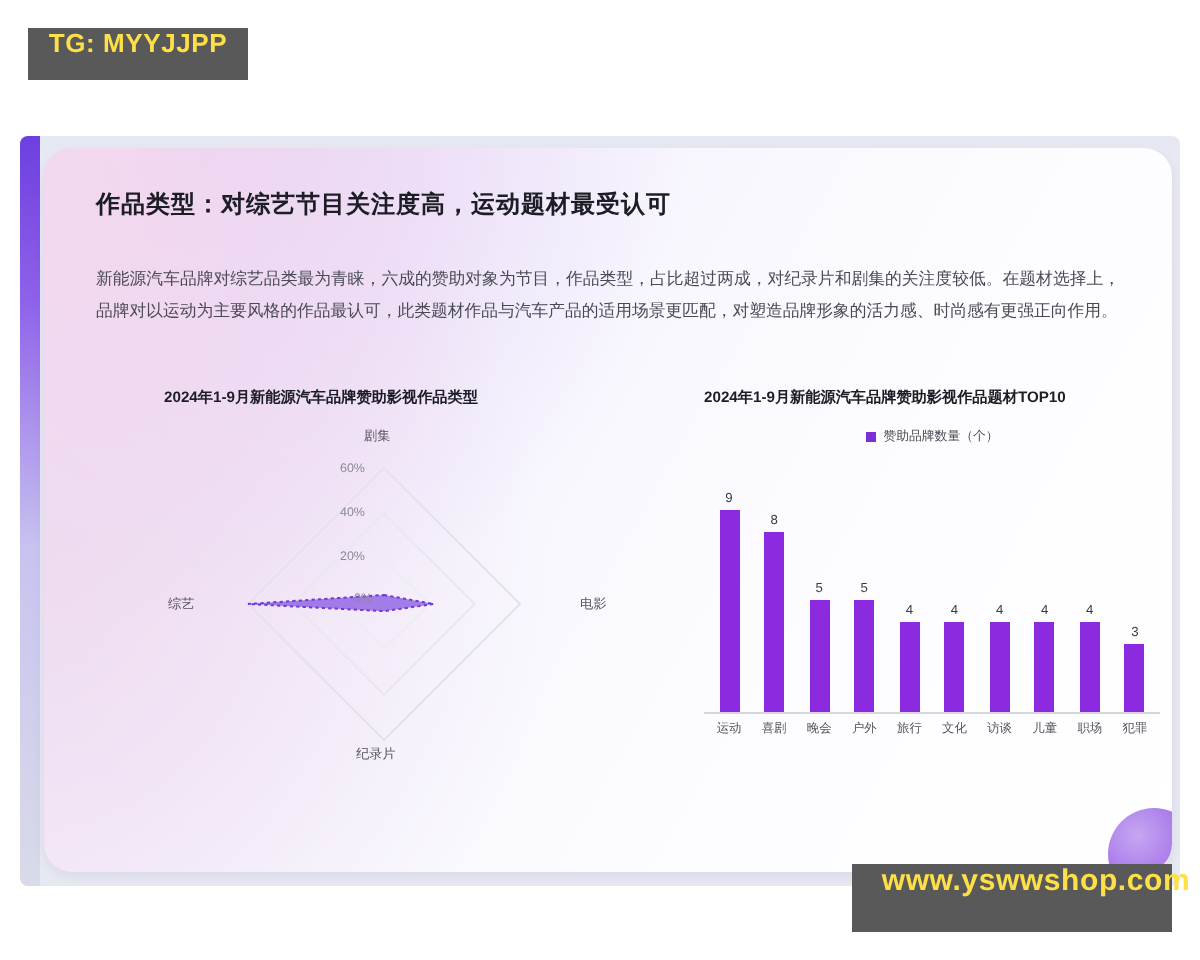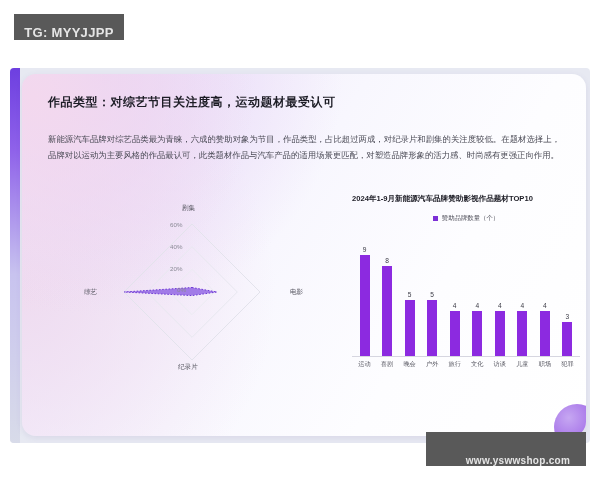--- a/index.html
+++ b/index.html
@@ -8,29 +8,29 @@
     background:#ffffff;
     font-family:"Liberation Sans","DejaVu Sans",sans-serif;
     position:relative;
     overflow:hidden;
   }
 
   
   .wm-badge{
     position:absolute;
     background:#595959;
-    color:#e5e5e5;
+    color:#fde047;
     font-weight:bold;
     letter-spacing:.3px;
     display:flex;
-    align-items:flex-end;
+    align-items:flex-start;
     justify-content:center;
   }
   .wm-top{ left:14px; top:14px; width:110px; height:26px; font-size:13px; }
-  .wm-bottom{ right:14px; bottom:14px; width:160px; height:34px; font-size:10px;padding-left:24px; }
+  .wm-bottom{ right:14px; bottom:14px; width:160px; height:34px; font-size:15px;padding-left:24px; }
 
   
   .slide{
     position:absolute;
     left:10px; top:68px;
     width:580px; height:375px;
     background:#e7e9f2;
     border-radius:4px;
     overflow:hidden;
   }
@@ -178,20 +178,21 @@
 <div class="slide">
   <div class="slide-accent"></div>
 
   <div class="card">
 
     <h1 class="headline">作品类型：对综艺节目关注度高，运动题材最受认可</h1>
 
     <p class="paragraph">新能源汽车品牌对综艺品类最为青睐，六成的赞助对象为节目，作品类型，占比超过两成，对纪录片和剧集的关注度较低。在题材选择上，品牌对以运动为主要风格的作品最认可，此类题材作品与汽车产品的适用场景更匹配，对塑造品牌形象的活力感、时尚感有更强正向作用。</p>
 
     <div class="panel panel-left">
+      <div class="panel-title">2024年1-9月新能源汽车品牌赞助影视作品类型</div>
 
       <div class="radar-wrap">
         <svg class="radar-svg" width="250" height="168" viewBox="0 0 250 168">
 
           <polygon points="110,24 178,92 110,160 42,92" fill="none" stroke="#e3e3ec" stroke-width="1"></polygon>
           <polygon points="110,46.7 155.3,92 110,137.3 64.7,92" fill="none" stroke="#e8e8f0" stroke-width="1"></polygon>
           <polygon points="110,69.3 132.7,92 110,114.7 87.3,92" fill="none" stroke="#ececf3" stroke-width="1"></polygon>
 
           <polygon points="110,87.5 134.9,92 110,95.6 42,92" fill="#8250e0" fill-opacity="0.72" stroke="#6f3ad6" stroke-width="1" stroke-dasharray="1.6 1.6"></polygon>
         </svg>

